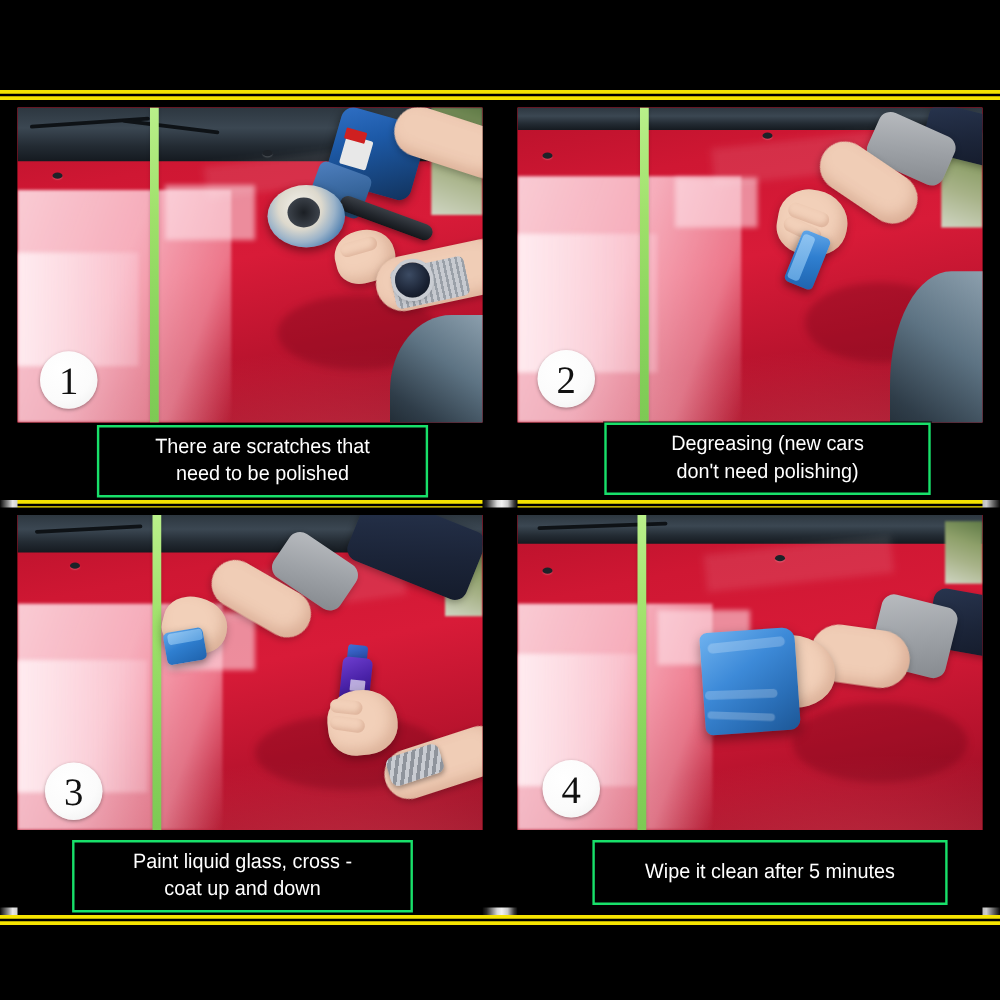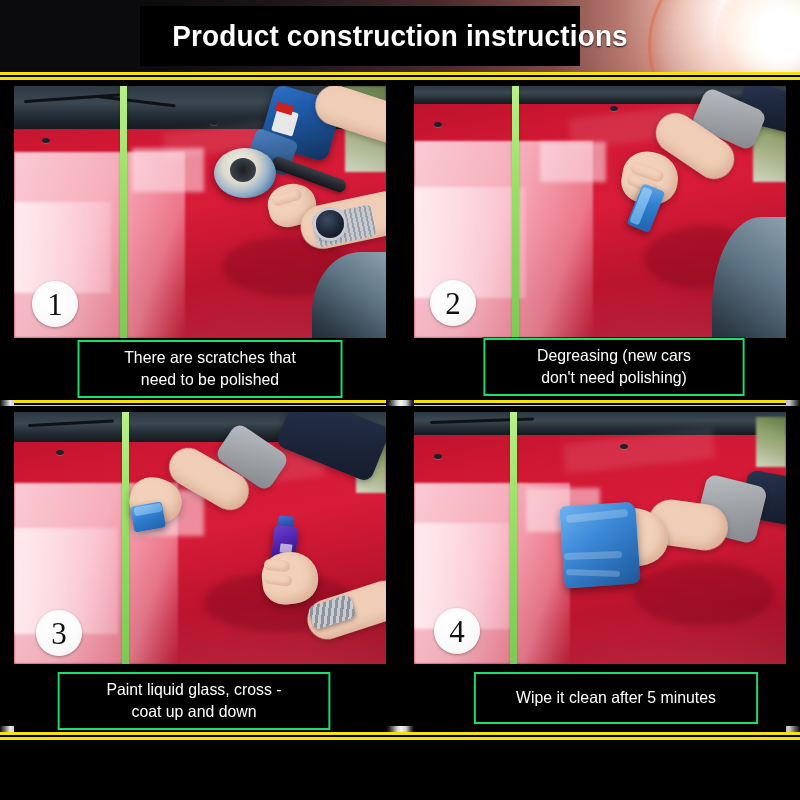--- a/index.html
+++ b/index.html
@@ -220,27 +220,20 @@
   .cap2{left:478px;top:338px;width:268px;height:54px;}
   .cap3{left:52px;top:672px;width:280px;height:54px;}
   .cap4{left:468px;top:672px;width:292px;height:48px;}
   .caption span{display:block;padding:0 8px;}
 </style>
 </head>
 <body>
 
 <div class="page">
 
-  <div class="header">
-    <div class="flare-rays"></div>
-    <div class="flare-ring"></div>
-    <div class="flare-core"></div>
-    <div class="title-plate"></div>
-    <div class="header-title">Product construction instructions</div>
-  </div>
 
   <div class="rule top"></div>
   <div class="rule mid"></div>
   <div class="rule bot"></div>
 
   <div class="grid">
 
     <div class="edge-l"></div>
     <div class="edge-r"></div>
     <div class="gutter"></div>

